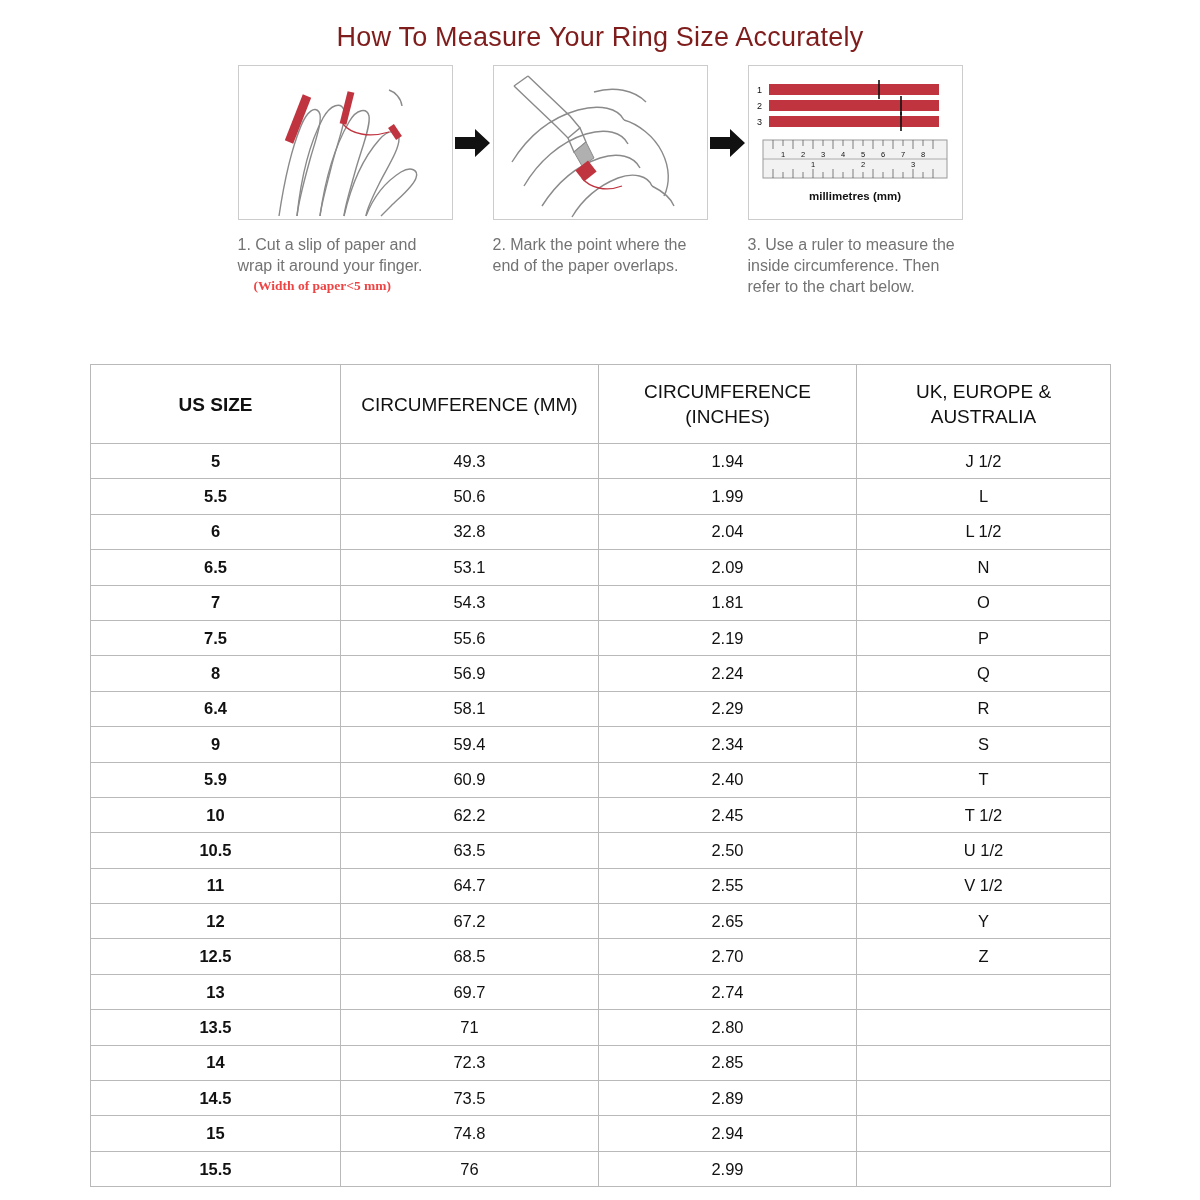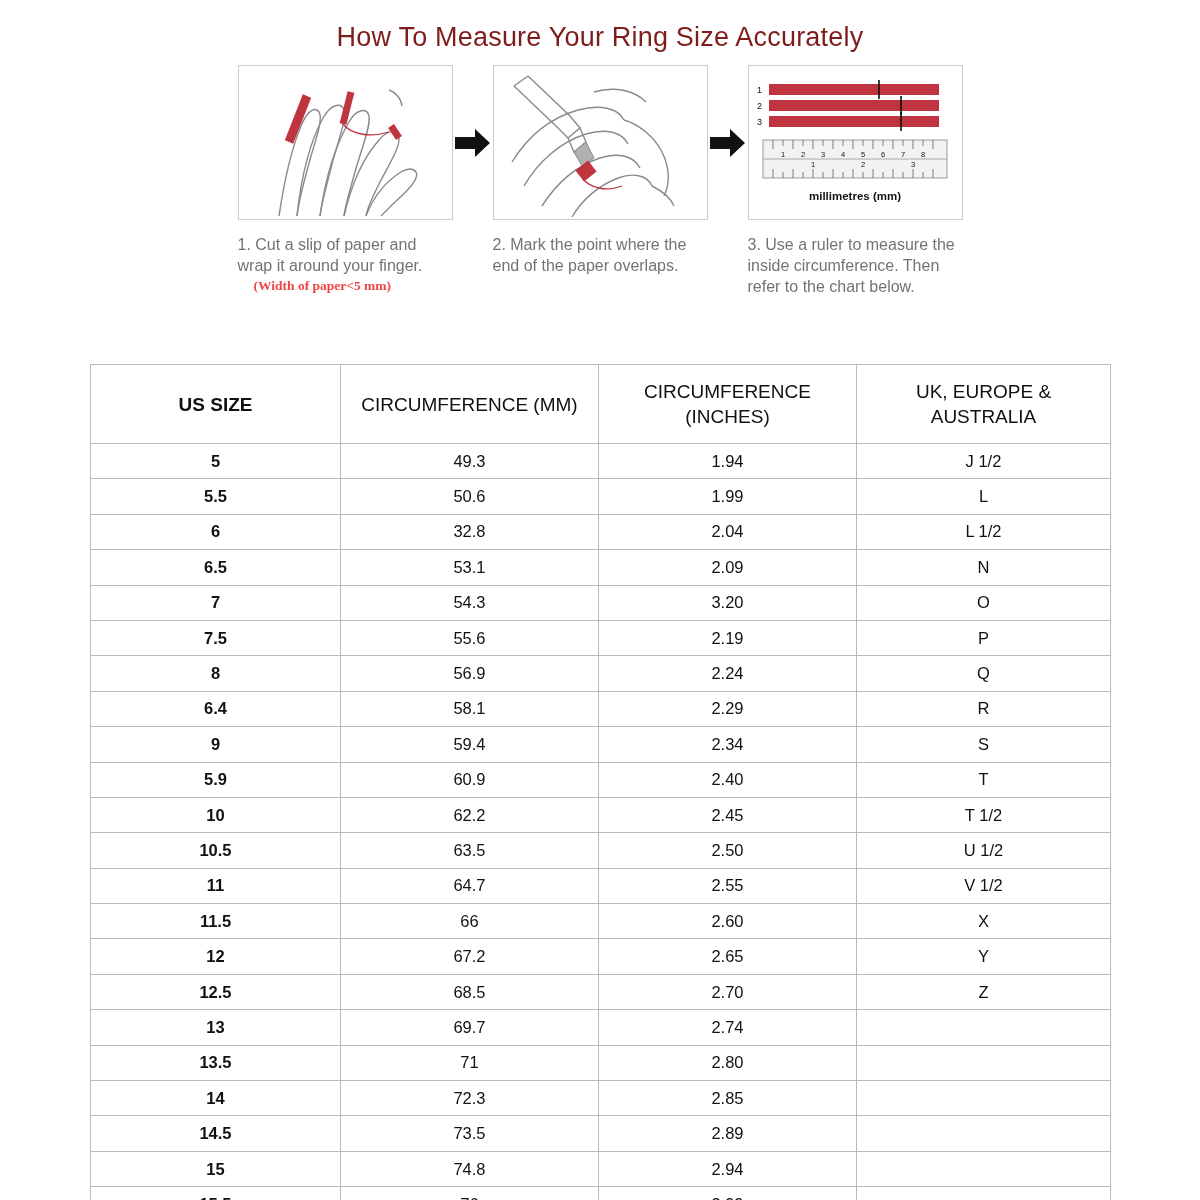--- a/index.html
+++ b/index.html
@@ -310,21 +310,21 @@
           </tr>
           <tr>
             <td class="us">6.5</td>
             <td>53.1</td>
             <td>2.09</td>
             <td>N</td>
           </tr>
           <tr>
             <td class="us">7</td>
             <td>54.3</td>
-            <td>3.20</td>
+            <td>1.81</td>
             <td>O</td>
           </tr>
           <tr>
             <td class="us">7.5</td>
             <td>55.6</td>
             <td>2.19</td>
             <td>P</td>
           </tr>
           <tr>
             <td class="us">8</td>
@@ -362,26 +362,20 @@
             <td>2.50</td>
             <td>U 1/2</td>
           </tr>
           <tr>
             <td class="us">11</td>
             <td>64.7</td>
             <td>2.55</td>
             <td>V 1/2</td>
           </tr>
           <tr>
-            <td class="us">11.5</td>
-            <td>66</td>
-            <td>2.60</td>
-            <td>X</td>
-          </tr>
-          <tr>
             <td class="us">12</td>
             <td>67.2</td>
             <td>2.65</td>
             <td>Y</td>
           </tr>
           <tr>
             <td class="us">12.5</td>
             <td>68.5</td>
             <td>2.70</td>
             <td>Z</td>

